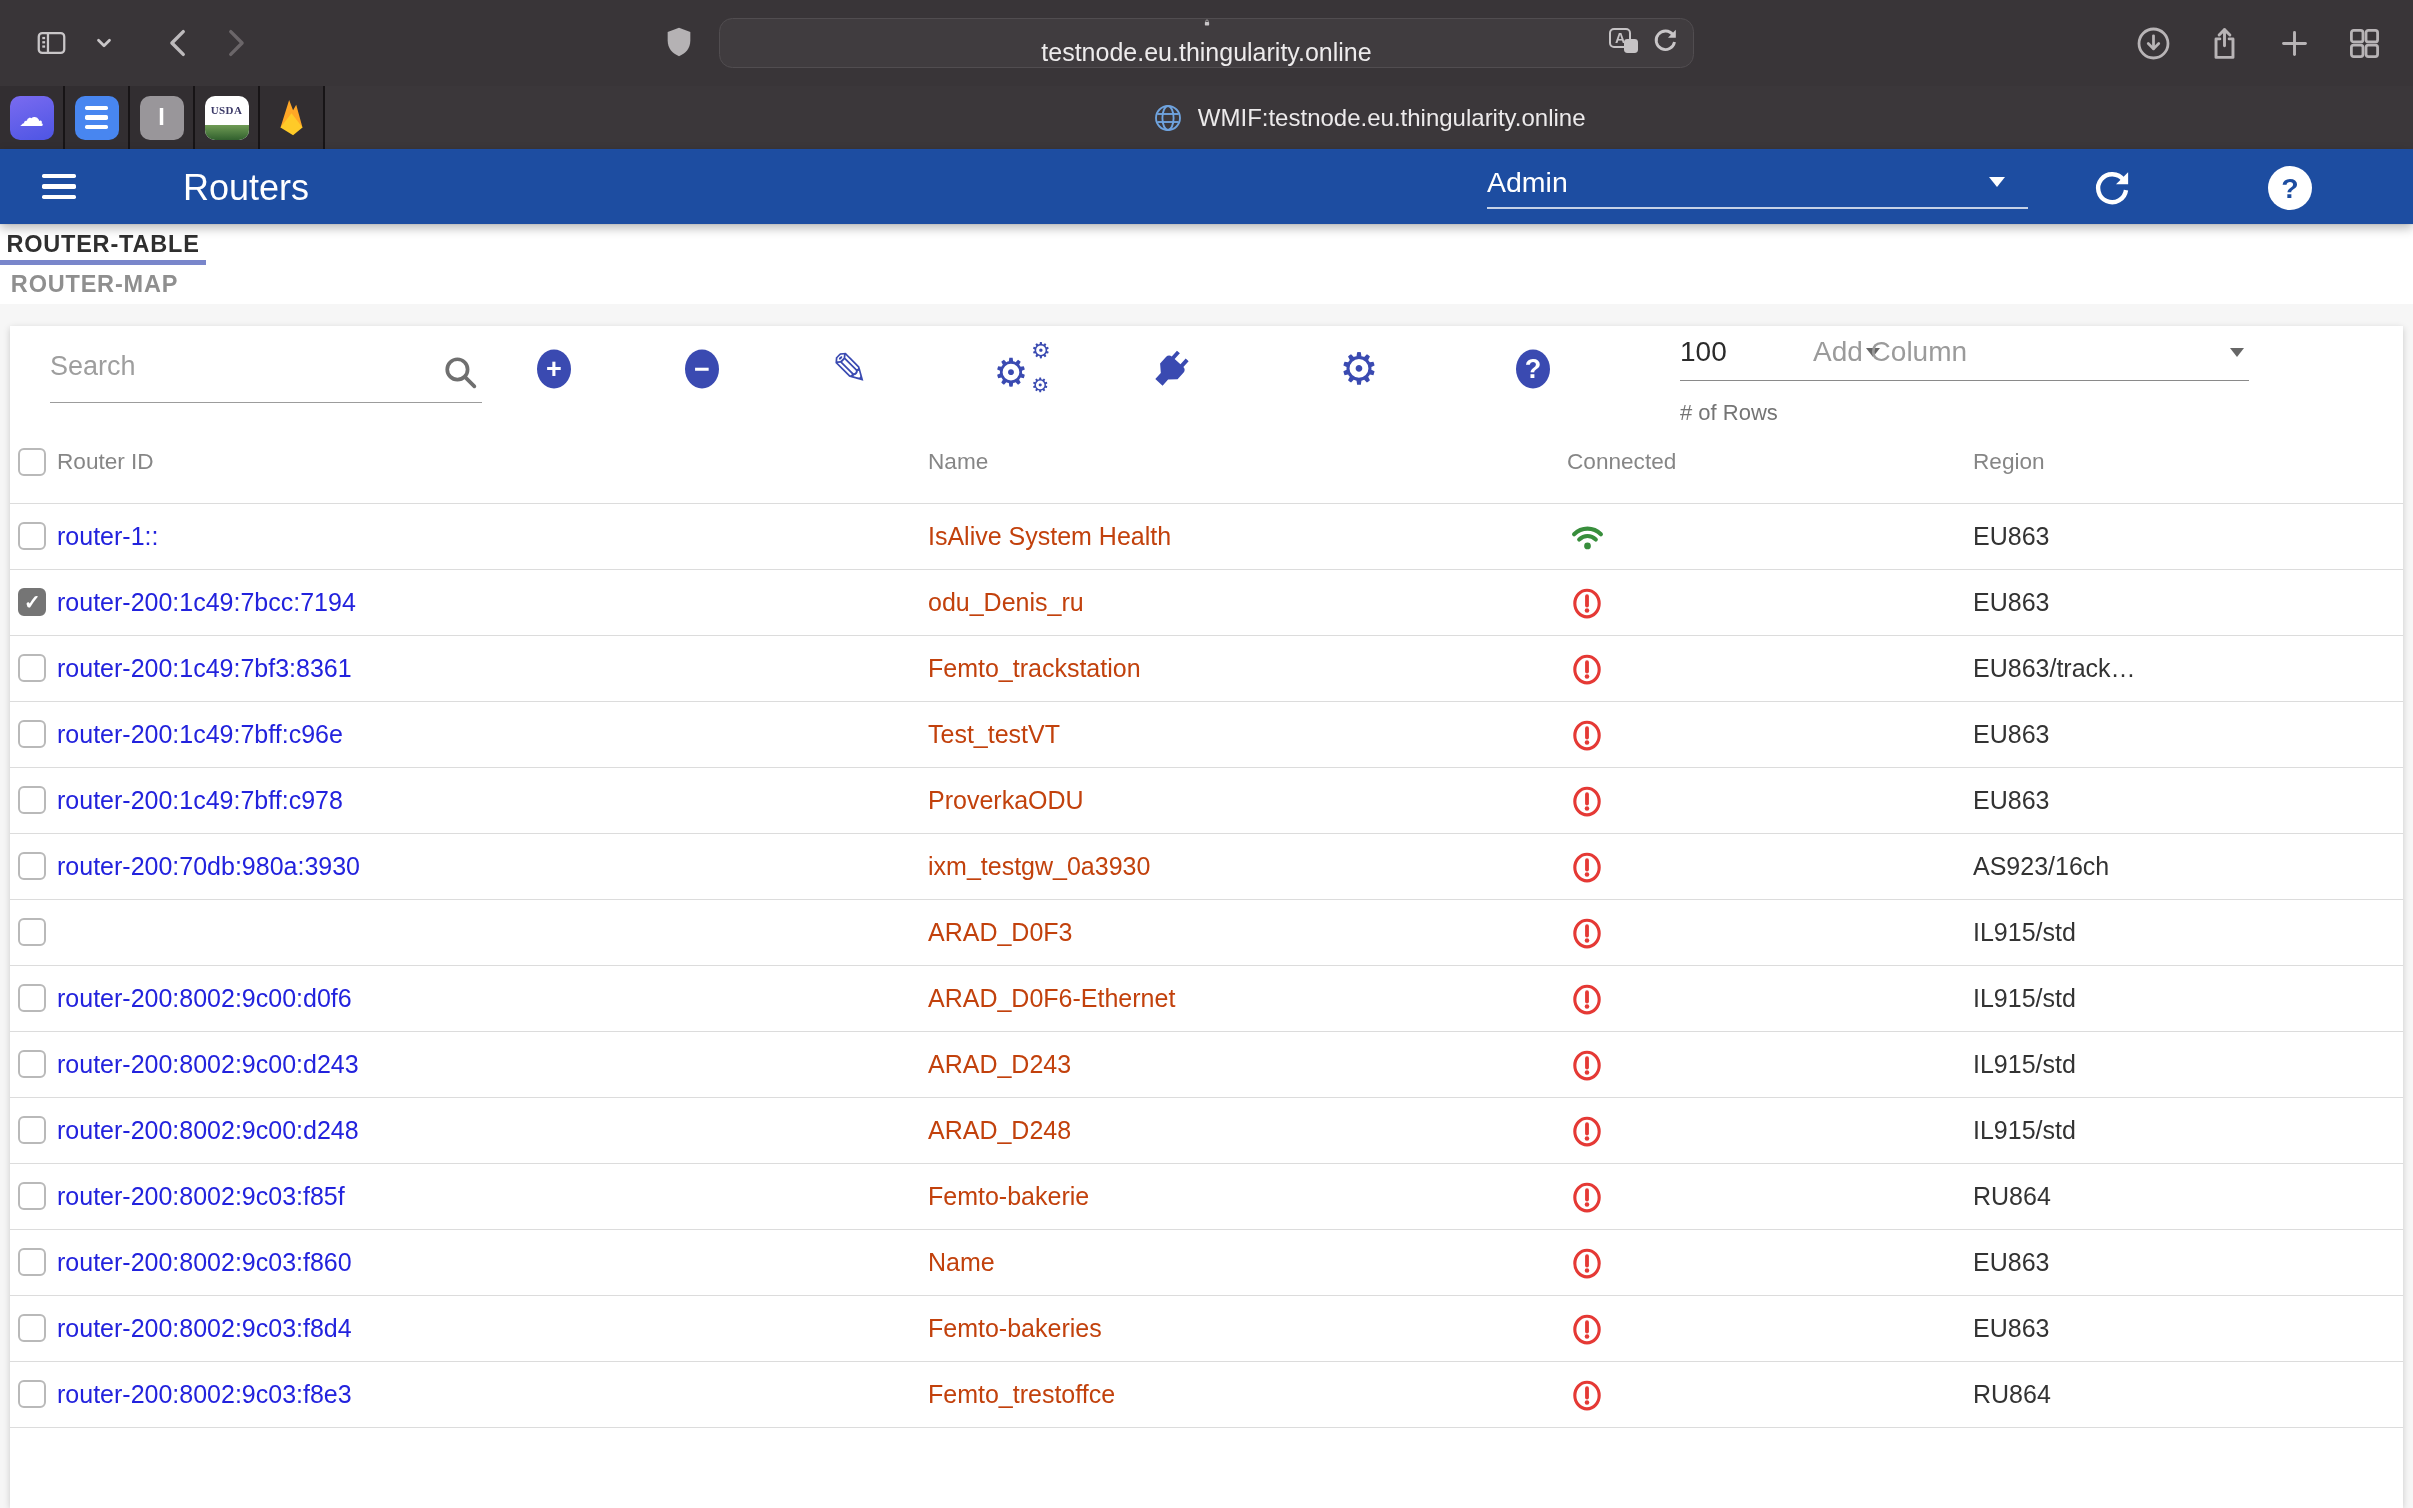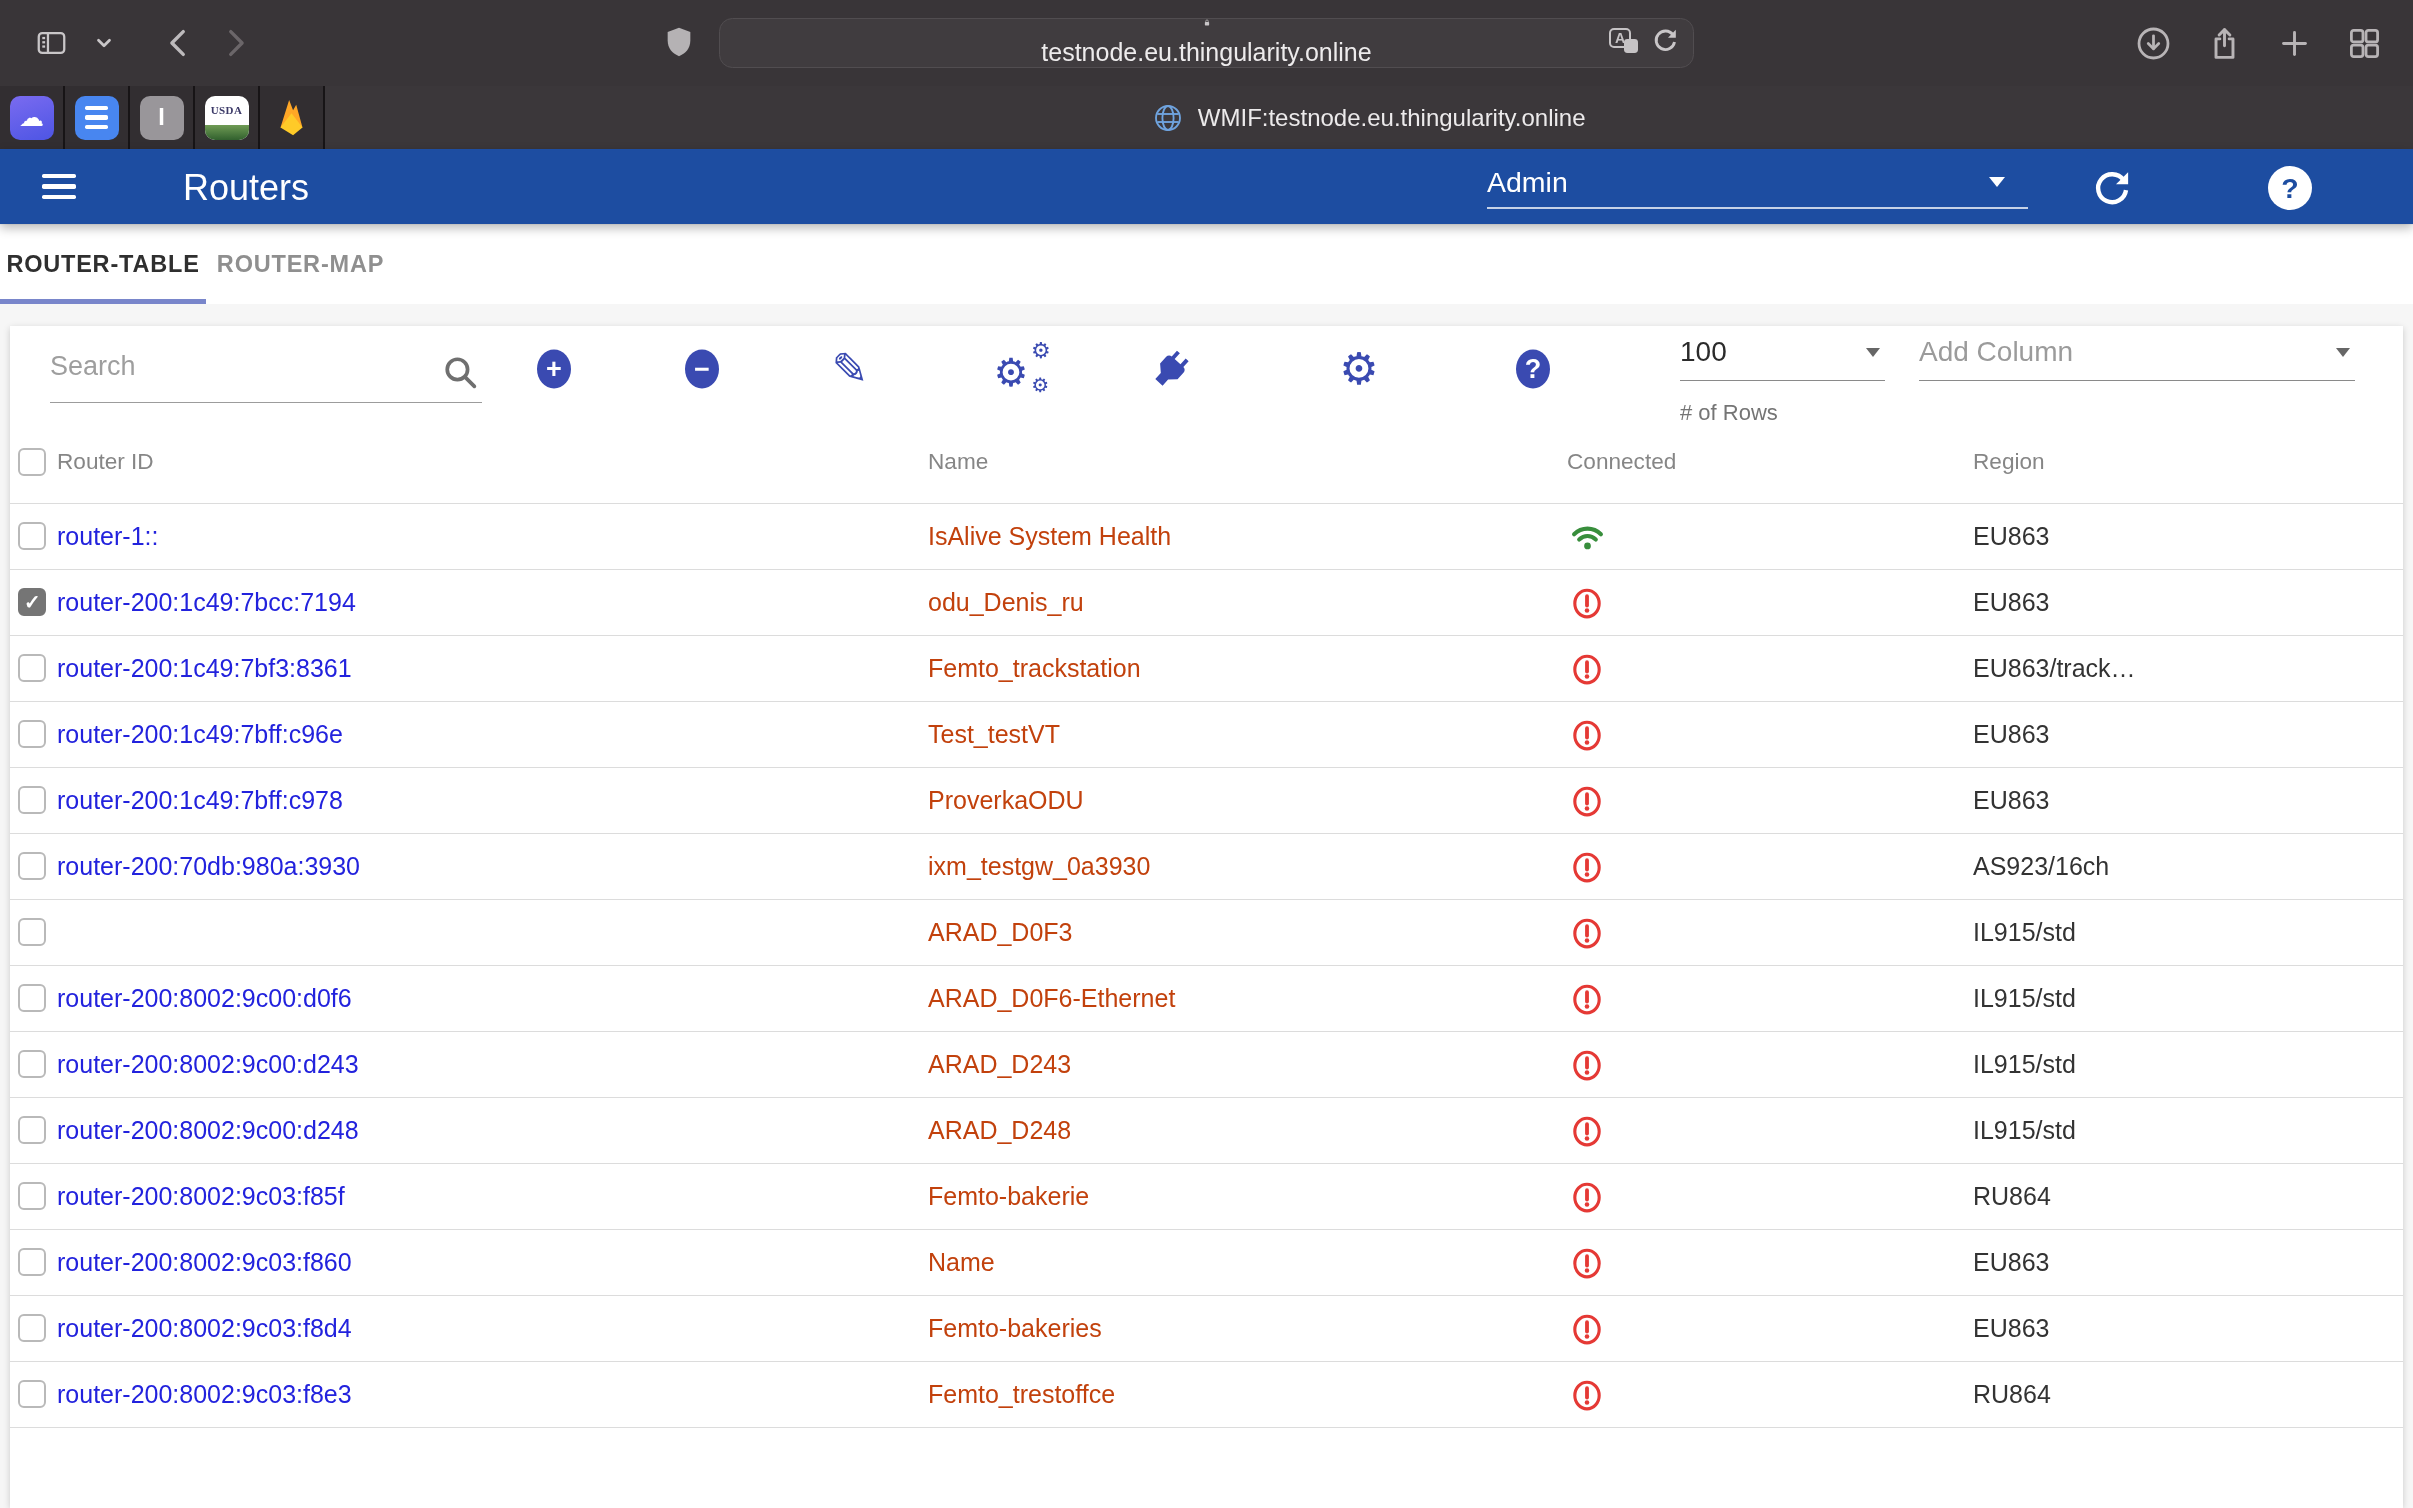--- a/index.html
+++ b/index.html
@@ -45,21 +45,21 @@
   .app-title { position:absolute; left:183px; top:18.4px; color:#fff; font-size:36px; font-weight:400; }
   .admin-select { position:absolute; left:1487px; top:8.4px; width:541px; height:52px; border-bottom:2.1px solid rgba(255,255,255,.75);
                   color:#fff; font-size:28.5px; cursor:pointer; display:flex; align-items:center; }
   .admin-arrow { position:absolute; right:23.5px; top:20px; width:0; height:0;
                  border-left:8.4px solid transparent; border-right:8.4px solid transparent; border-top:10px solid #fff; }
   .hdr-icon { position:absolute; top:17px; width:44px; height:44px; }
   .help-circle { border-radius:50%; background:#fff; color:#1d4da1; font-size:28.5px; font-weight:bold;
                  display:flex; align-items:center; justify-content:center; cursor:pointer; border:none; }
 
   
-  .viewtabs { position:absolute; left:0; top:225px; width:2413px; height:79px; background:#fff; display:flex; }
+  .viewtabs { position:absolute; left:0; top:225px; width:2413px; height:79px; background:#fff; display:flex;flex-direction:column; }
   .viewtab { height:79px; display:flex; align-items:center; justify-content:center; font-size:23.5px; font-weight:bold;
              letter-spacing:0.8px; color:#8f8f8f; cursor:pointer; position:relative; }
   .viewtab.active { color:#2f2f2f; }
   .viewtab.active .underline { position:absolute; left:0; bottom:0; width:100%; height:5px; background:#7986cb; }
 
   
   .card { position:absolute; left:10px; right:10px; top:326px; bottom:0; background:#fff;
           box-shadow:0 1.7px 6.7px rgba(0,0,0,.18); }
 
   
@@ -78,21 +78,21 @@
   .gears-multi .g1 { position:absolute; left:0; top:6.7px; font-size:39px; }
   .gears-multi .g2 { position:absolute; right:1.7px; top:-5px; font-size:22px; }
   .gears-multi .g3 { position:absolute; right:3.4px; bottom:-1.7px; font-size:20px; }
 
   .rows-select { position:absolute; left:1670px; top:10px; width:205px; cursor:pointer; }
   .rows-select .val { font-size:28px; color:#2b2b2b; }
   .rows-select .line, .addcol .line { margin-top:11.7px; height:1.7px; background:#8a8a8a; }
   .sel-arrow { position:absolute; right:5px; top:11.7px; width:0; height:0;
                border-left:7.5px solid transparent; border-right:7.5px solid transparent; border-top:9.2px solid #666; }
   .rows-label { position:absolute; left:1670px; top:74px; font-size:22px; color:#757575; }
-  .addcol { position:absolute; left:1909px; top:10px; width:436px; cursor:pointer; }
+  .addcol { position:absolute; left:1803px; top:10px; width:436px; cursor:pointer; }
   .addcol .val { font-size:28px; color:#9b9b9b; }
 
   
   .thead { position:absolute; left:0; top:94px; width:100%; height:84px; border-bottom:0.8px solid #dcdcdc;padding-left:48px; }
   .th { position:absolute; top:0; height:84px; line-height:84px; font-size:22.6px; color:#868686; }
   .checkbox { width:28px; height:28px; border:2.1px solid #b9b9b9; border-radius:5.9px; background:#fff;
               display:inline-flex; align-items:center; justify-content:center; cursor:pointer; }
   .checkbox.checked { background:#757575; border-color:#757575; }
   .checkbox.checked::after { content:"✓"; color:#fff; font-size:20px; font-weight:bold; }
   .hd-check { position:absolute; left:8.4px; top:28px; }

